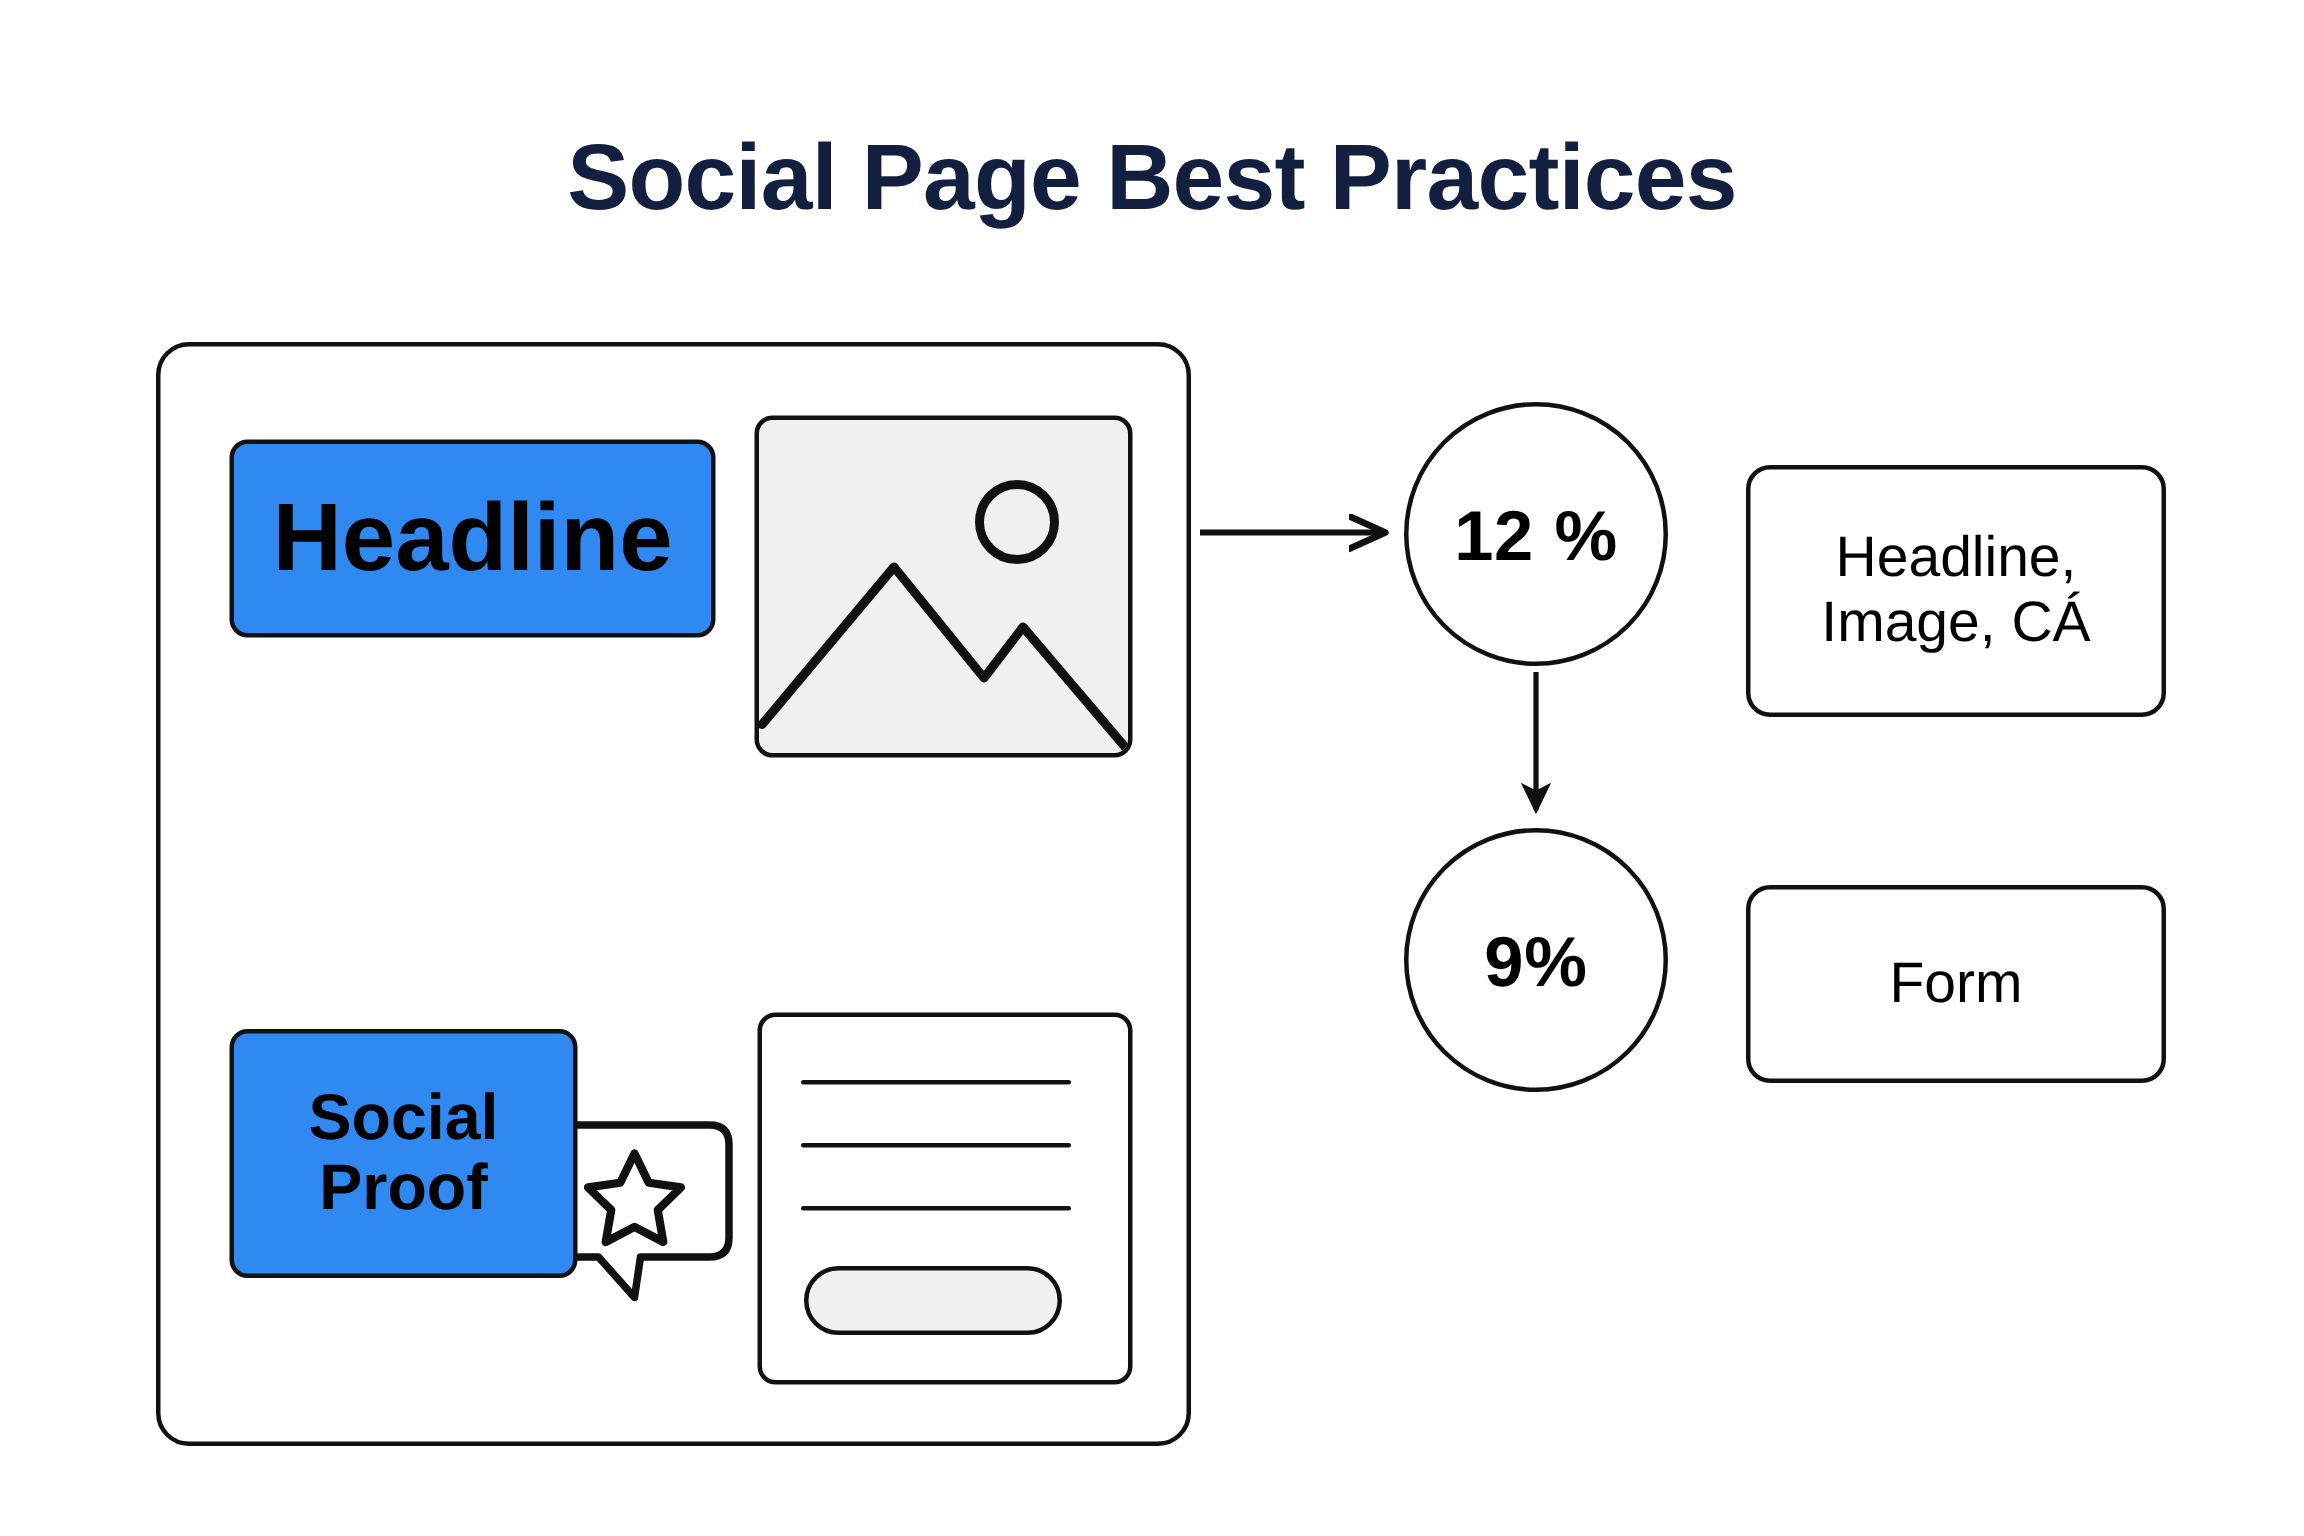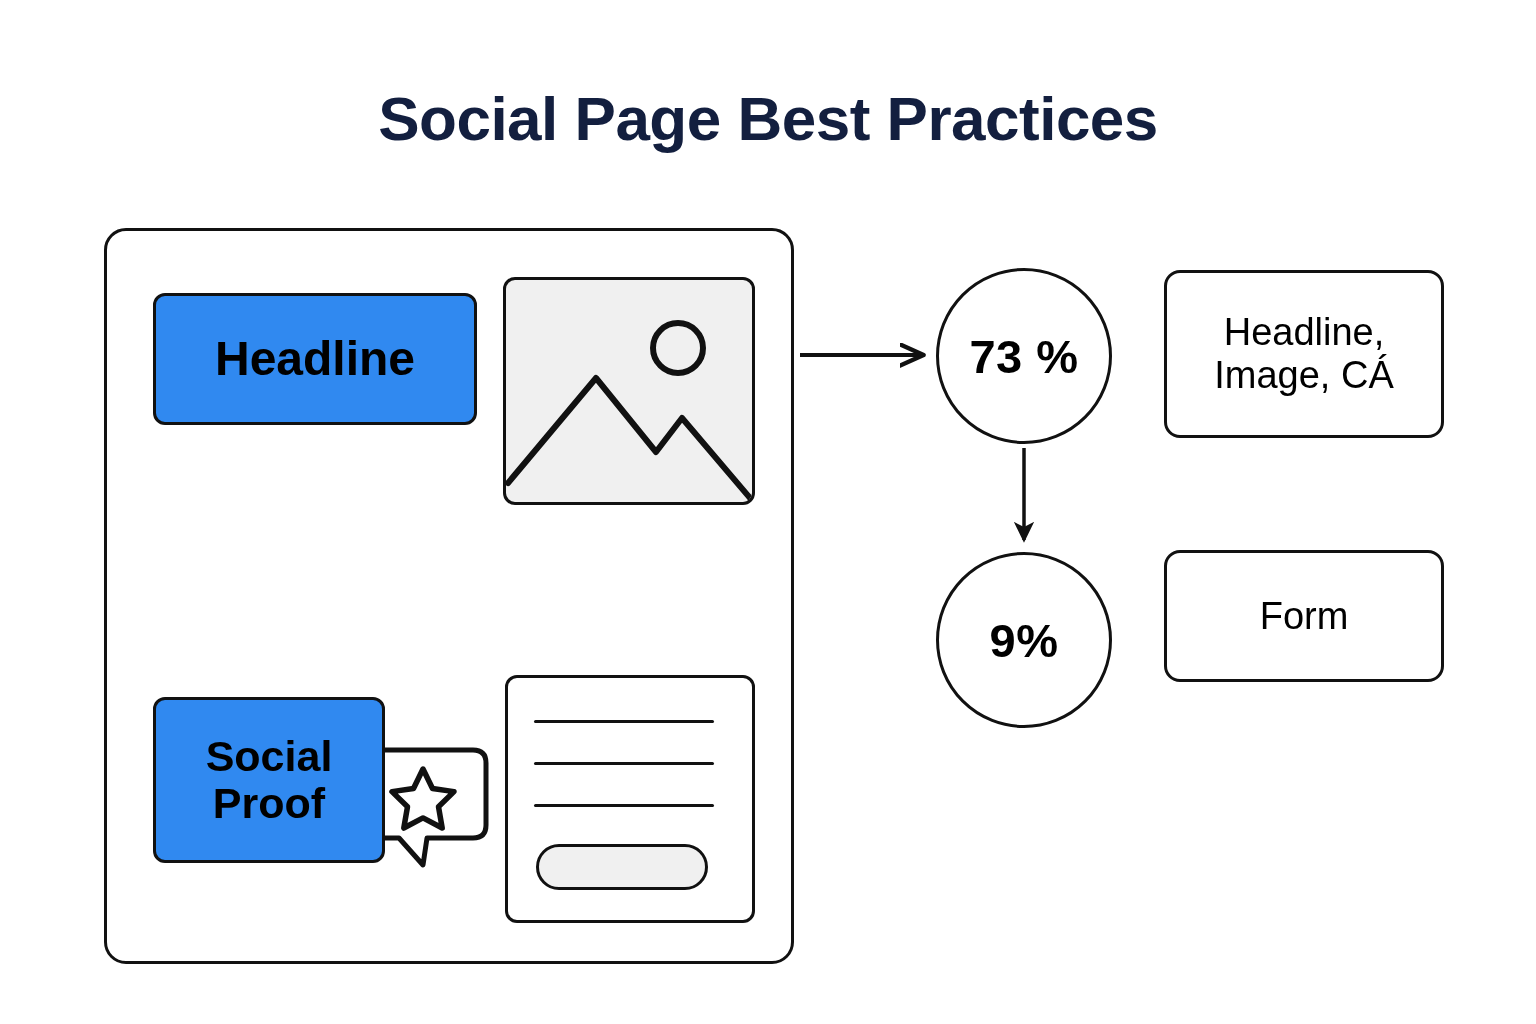--- a/index.html
+++ b/index.html
@@ -63,34 +63,34 @@
     font-weight: 700;
     text-align: center;
     line-height: 1.05;
   }
 
   #block-headline {
     left: 46px;
     top: 62px;
     width: 324px;
     height: 132px;
-    font-size: 48px;
+    font-size: 64px;
   }
 
   #block-cta {
     left: 404px;
     top: 306px;
     width: 246px;
     height: 104px;
     font-size: 48px;
   }
 
   #block-social-proof {
     left: 46px;
-    top: 466px;
+    top: 455px;
     width: 232px;
     height: 166px;
     font-size: 43px;
     z-index: 3;
   }
   #block-social-proof .sp-lines {
     display: flex;
     flex-direction: column;
     gap: 2px;
   }
@@ -188,20 +188,21 @@
     border-radius: 16px;
     background: #ffffff;
     box-sizing: border-box;
     display: flex;
     align-items: center;
     justify-content: center;
     font-size: 38px;
     color: #000000;
     text-align: center;
     line-height: 1.12;
+    margin-top: 40px;
   }
   #card-headline-image-cta {
     left: 1164px;
     top: 270px;
     width: 280px;
     height: 168px;
   }
   #card-form {
     left: 1164px;
     top: 550px;
@@ -274,21 +275,21 @@
     <div id="form-block">
       <div class="form-line" id="form-line-1"></div>
       <div class="form-line" id="form-line-2"></div>
       <div class="form-line" id="form-line-3"></div>
       <div id="form-submit"></div>
     </div>
 
   </div>
 
   <div class="stat-circle" id="stat-circle-12">
-    <span>73 %</span>
+    <span>12 %</span>
   </div>
 
   <div class="label-card" id="card-headline-image-cta">
     <span>
       <span>Headline,</span><br>
       <span>Image, CÁ</span>
     </span>
   </div>
 
   <div class="stat-circle" id="stat-circle-9">

